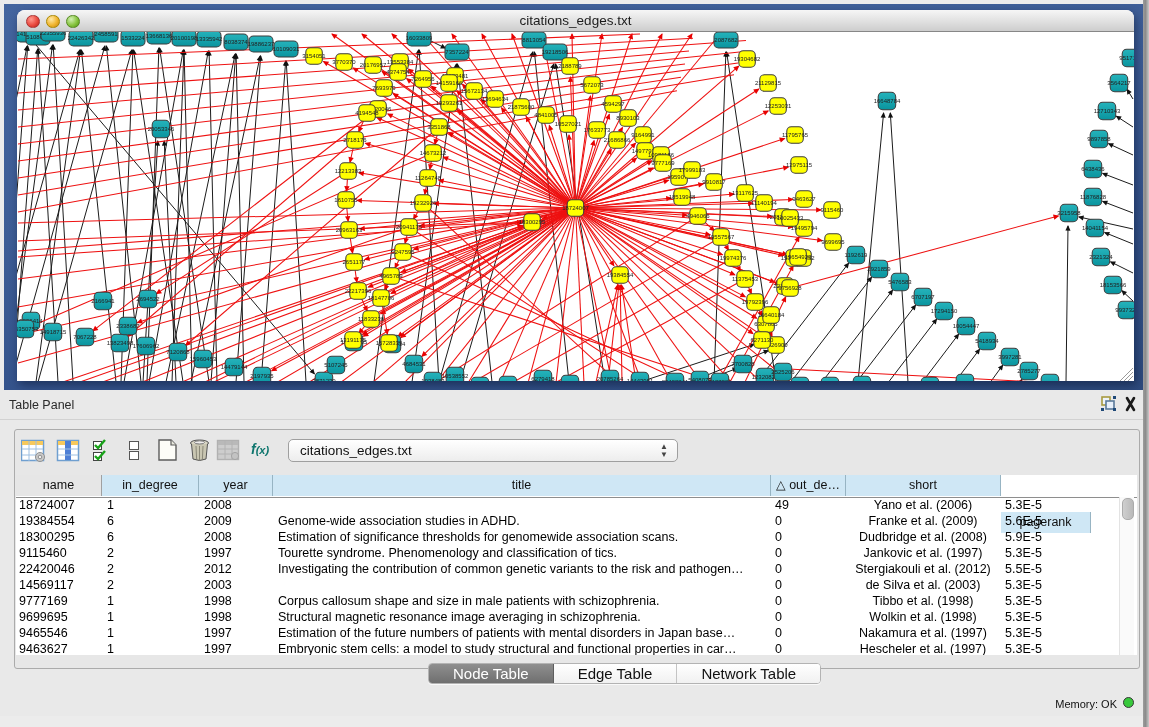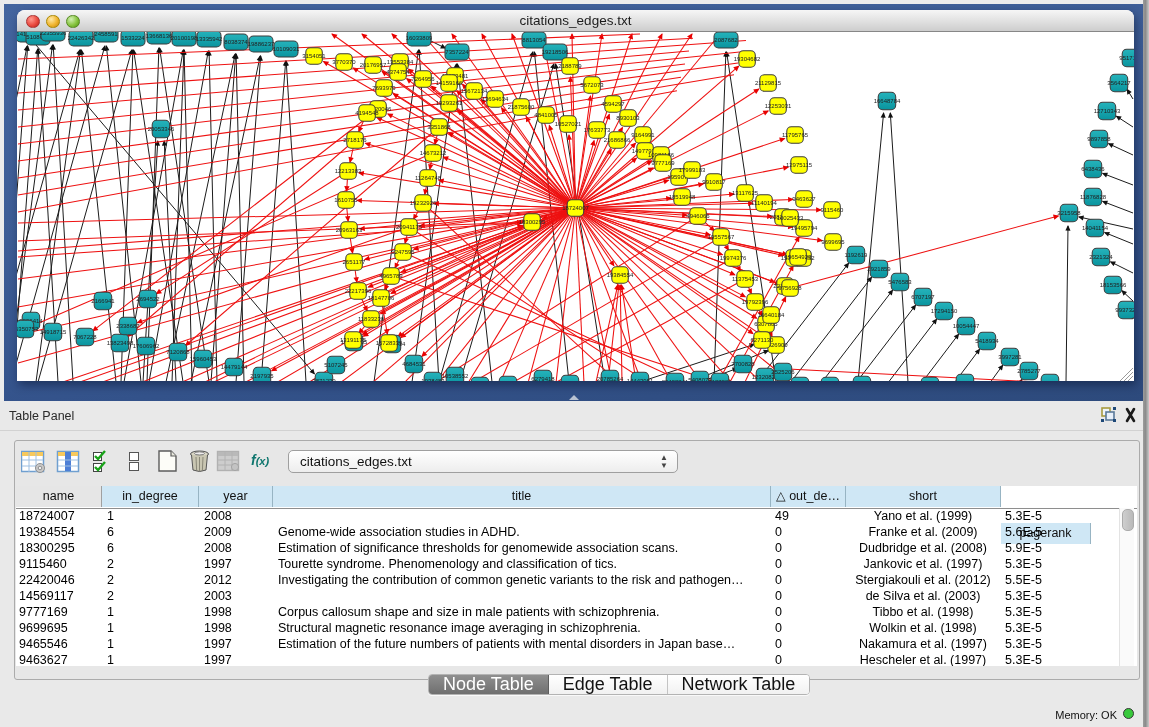--- a/index.html
+++ b/index.html
@@ -10,21 +10,21 @@
 #win{position:absolute;left:17px;top:10px;width:1117px;height:371px;
   border-radius:8px 8px 0 0;box-shadow:2px 4px 10px rgba(0,10,35,.45);background:#fff;}
 #tbar{position:absolute;left:0;top:0;width:100%;height:21px;border-radius:8px 8px 0 0;
   background:linear-gradient(#f6f6f6 0%,#e4e4e4 45%,#cdcdcd 100%);
   border-bottom:1px solid #878787;}
 #tbar .tl{position:absolute;top:4.5px;width:11.5px;height:11.5px;border-radius:50%;}
 #ttl{position:absolute;top:3px;left:0;width:100%;text-align:center;font-size:13.5px;color:#1c1c1c;}
 #canvas{position:absolute;left:0;top:22px;width:1117px;height:349px;background:#fff;overflow:hidden;}
 #split{position:absolute;left:569px;top:395px;width:0;height:0;
   border-left:5px solid transparent;border-right:5px solid transparent;border-bottom:5px solid #b9c3d2;}
-#panel{position:absolute;left:0;top:401px;width:1149px;height:326px;background:#e9e9e9;}
+#panel{position:absolute;left:0;top:390px;width:1149px;height:326px;background:#e9e9e9;}
 #phead{position:absolute;left:0;top:0;width:100%;height:29px;background:#e9e9e9;border-bottom:1px solid #d2d2d2;}
 #phead .t{position:absolute;left:9px;top:8px;font-size:12.5px;color:#2a2a2a;}
 #pbox{position:absolute;left:14px;top:39px;width:1124px;height:238px;background:#e7e7e7;
   border:1px solid #ababab;border-radius:3px;}
 .ticon{position:absolute;top:9px;}
 #combo{position:absolute;left:273px;top:9px;width:390px;height:23px;background:linear-gradient(#ffffff,#ededed);
   border:1px solid #9f9f9f;border-radius:5px;font-size:13.5px;color:#111;line-height:22px;padding-left:11px;box-sizing:border-box;}
 #combo .arr{position:absolute;right:9px;top:3px;font-size:8px;color:#444;line-height:8px;}
 #tblwrap{position:absolute;left:1px;top:45px;width:1121px;height:180px;background:#fff;overflow:hidden;}
 #thead{position:absolute;left:0;top:0;width:100%;height:22px;background:#fff;border-bottom:1px solid #8e8e8e;padding-left:34px;}
@@ -38,21 +38,21 @@
 .c2{left:188px;width:70px;}
 .c3{left:262px;width:494px;}
 .c4{left:759px;width:72px;}
 .c5{left:829px;width:156px;text-align:center;}
 .c6{left:989px;width:86px;}
 #vsb{position:absolute;right:3px;top:22px;width:14px;height:158px;background:#fafafa;border-left:1px solid #e3e3e3;}
 #vsb .th{position:absolute;left:1.5px;top:1px;width:10px;height:20px;border-radius:5px;
   background:linear-gradient(90deg,#cfcfcf,#b9b9b9);border:1px solid #ababab;}
 #tabs{position:absolute;left:428px;top:273px;height:19px;display:flex;
   border:1px solid #b3b3b3;border-radius:4px;overflow:hidden;background:#fff;box-shadow:0 1px 0 rgba(255,255,255,.7);}
-#tabs div{height:19px;line-height:19px;font-size:18px;padding:0 14px;color:#111;
+#tabs div{height:19px;line-height:19px;font-size:15px;padding:0 24px;color:#111;
   background:linear-gradient(#ffffff,#f1f1f1);border-right:1px solid #c4c4c4;}
 #tabs div.sel{background:linear-gradient(#8f8f8f,#6f6f6f);color:#fff;border-right:1px solid #5e5e5e;}
 #tabs div:last-child{border-right:none;}
 #status{position:absolute;left:0;top:299px;width:1143px;height:27px;}
 #status .m{position:absolute;right:26px;top:9px;font-size:11px;color:#111;}
 #status .led{position:absolute;right:9px;top:8px;width:11px;height:11px;border-radius:50%;
   background:#38c93c;border:1.5px solid #383838;box-sizing:border-box;}
 .fx{font-style:italic;font-weight:bold;font-size:14px;color:#0f766e;}
 </style></head>
 <body>
@@ -741,21 +741,21 @@
         <div class="h" style="left:755px;width:75px;">△ out_de…</div>
         <div class="h" style="left:830px;width:155px;">short</div>
         <div class="h" style="left:985px;width:90px;margin-top:37px;">pagerank</div>
       </div>
       <div id="rows">
           <div class="tr">
             <div class="c0">18724007</div>
             <div class="c1">1</div>
             <div class="c2">2008</div>
             <div class="c4">49</div>
-            <div class="c5">Yano et al. (1999)</div>
+            <div class="c5">Yano et al. (2006)</div>
             <div class="c6">5.3E-5</div>
           </div>
           <div class="tr">
             <div class="c0">19384554</div>
             <div class="c1">6</div>
             <div class="c2">2009</div>
             <div class="c3">Genome-wide association studies in ADHD.</div>
             <div class="c4">0</div>
             <div class="c5">Franke et al. (2009)</div>
             <div class="c6">5.6E-5</div>
@@ -819,20 +819,21 @@
             <div class="c2">1997</div>
             <div class="c3">Estimation of the future numbers of patients with mental disorders in Japan base…</div>
             <div class="c4">0</div>
             <div class="c5">Nakamura et al. (1997)</div>
             <div class="c6">5.3E-5</div>
           </div>
           <div class="tr">
             <div class="c0">9463627</div>
             <div class="c1">1</div>
             <div class="c2">1997</div>
+            <div class="c3">Embryonic stem cells: a model to study structural and functional properties in car…</div>
             <div class="c4">0</div>
             <div class="c5">Hescheler et al. (1997)</div>
             <div class="c6">5.3E-5</div>
           </div>
         </div>
       <div id="vsb">
           <div class="th"></div>
         </div>
     </div>
   </div>

